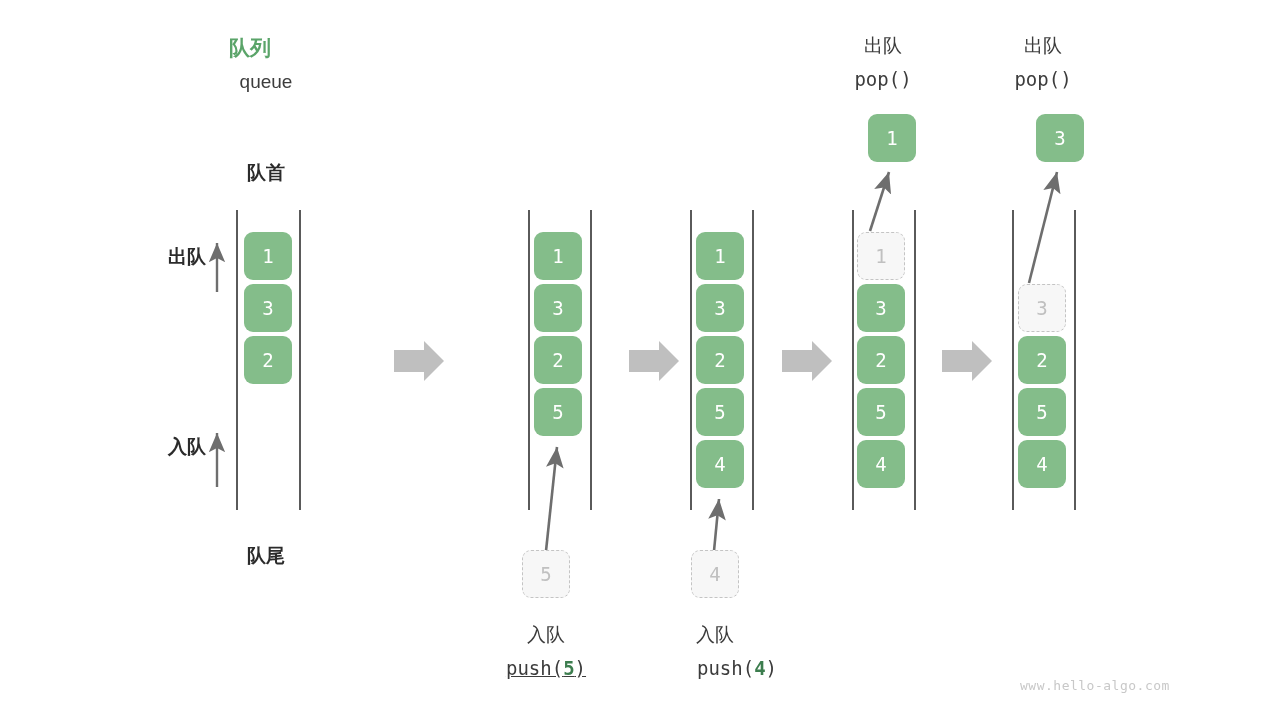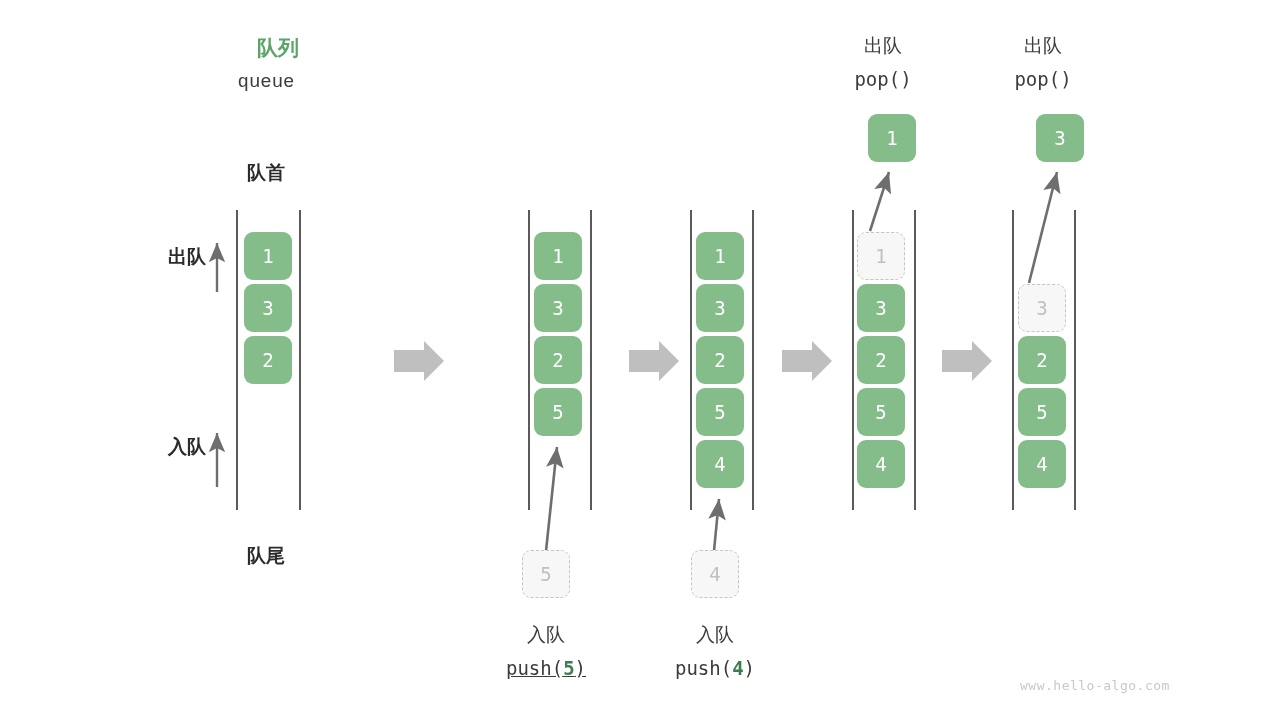--- a/index.html
+++ b/index.html
@@ -26,21 +26,21 @@
   
   .title-cn {
     font-family: "Liberation Sans", "DejaVu Sans", sans-serif;
     font-weight: bold;
     font-size: 21px;
     color: #5aa469;
     text-align: center;
     white-space: nowrap;
   }
   .title-mono {
-    font-family: Liberation Mono, monospace;
+    font-family: Liberation Sans, sans-serif;
     font-size: 19px;
     color: #3c3c3c;
     text-align: center;
     white-space: nowrap;
   }
   .head-cn {
     font-family: "Liberation Sans", "DejaVu Sans", sans-serif;
     font-size: 19px;
     color: #3c3c3c;
     text-align: center;
@@ -162,21 +162,21 @@
       <path d="M629,350 L659,350 L659,341 L679,361 L659,381 L659,372 L629,372 z"></path>
     </g>
     <g fill="#bfbfbf">
       <path d="M782,350 L812,350 L812,341 L832,361 L812,381 L812,372 L782,372 z"></path>
     </g>
     <g fill="#bfbfbf">
       <path d="M942,350 L972,350 L972,341 L992,361 L972,381 L972,372 L942,372 z"></path>
     </g>
   </svg>
 
-  <div class="abs title-cn" style="left:198px; top:34px; width:160px;">队列</div>
+  <div class="abs title-cn" style="left:170px; top:34px; width:160px;">队列</div>
   <div class="abs title-mono" style="left:186px; top:71px; width:160px;">queue</div>
 
   <div class="abs label-bold" style="left:186px; top:160px; width:160px;">队首</div>
   <div class="abs label-bold" style="left:186px; top:543px; width:160px;">队尾</div>
   <div class="abs label-bold" style="left:146px; top:244px; width:60px; text-align:right;">出队</div>
   <div class="abs label-bold" style="left:146px; top:434px; width:60px; text-align:right;">入队</div>
 
   <div>
     <div class="rail abs" style="left:236px; top:210px; height:300px;"></div>
     <div class="rail abs" style="left:299px; top:210px; height:300px;"></div>
@@ -209,21 +209,21 @@
 
     <div class="cell filled abs" style="left:696px; top:232px;">1</div>
     <div class="cell filled abs" style="left:696px; top:284px;">3</div>
     <div class="cell filled abs" style="left:696px; top:336px;">2</div>
     <div class="cell filled abs" style="left:696px; top:388px;">5</div>
     <div class="cell filled abs" style="left:696px; top:440px;">4</div>
 
     <div class="cell ghost abs" style="left:691px; top:550px;">4</div>
 
     <div class="abs caption-cn" style="left:635px; top:622px; width:160px;">入队</div>
-    <div class="abs caption-mono" style="left:635px; top:657px; width:160px;">
+    <div class="abs caption-mono" style="left:657px; top:657px; width:160px;">
       <span>push(</span><span class="val">4</span><span>)</span>
     </div>
   </div>
 
   <div>
     <div class="abs head-cn" style="left:812px; top:33px; width:142px;">出队</div>
     <div class="abs caption-mono" style="left:812px; top:68px; width:142px;">pop()</div>
 
     <div class="cell filled abs" style="left:868px; top:114px;">1</div>
 

